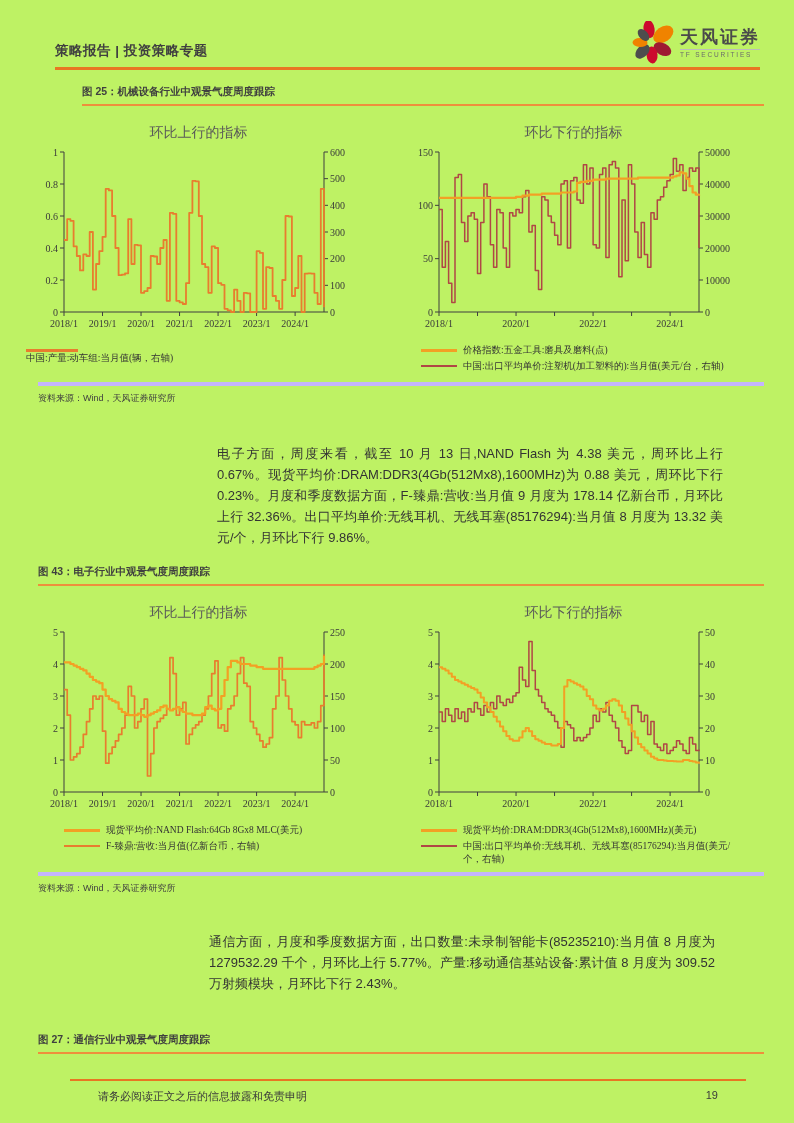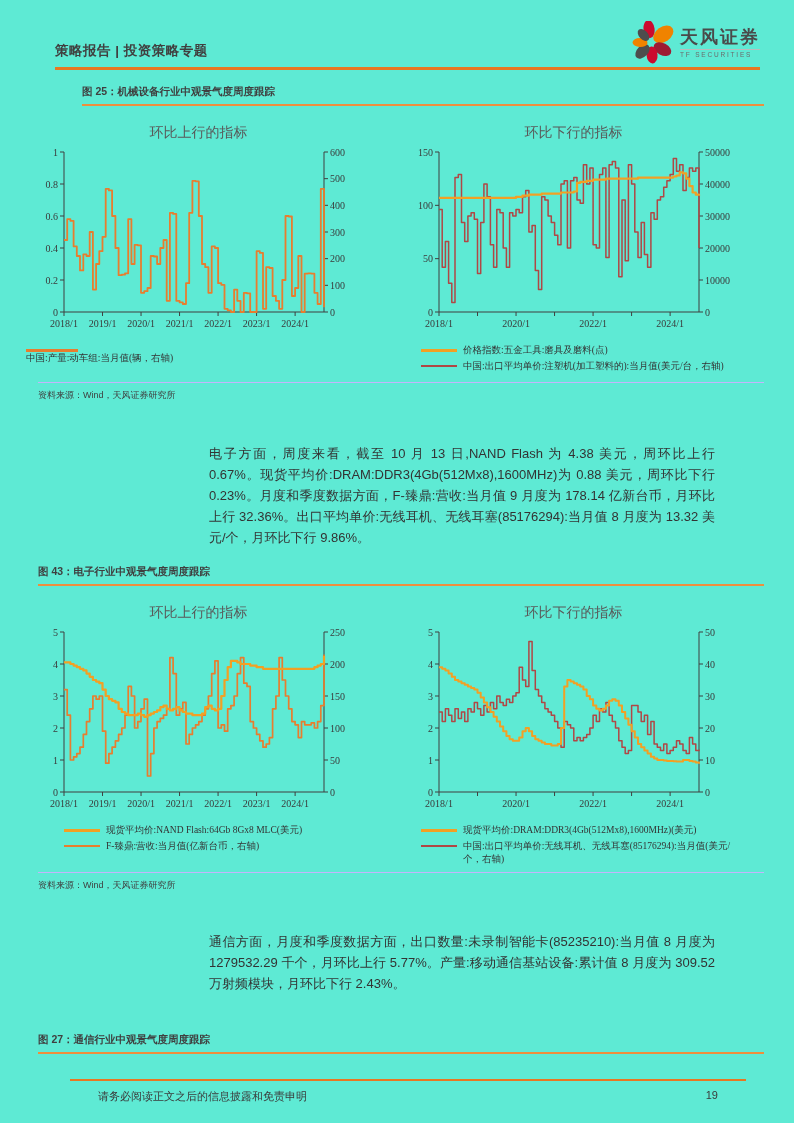--- a/index.html
+++ b/index.html
@@ -1,17 +1,17 @@
 <!DOCTYPE html>
 <html><head>
 <meta charset="utf-8">
 <style>
   * { margin:0; padding:0; box-sizing:border-box; }
   body { background:#ffffff; font-family:"Liberation Sans","DejaVu Sans",sans-serif; }
-  .page { position:relative; width:794px; height:1123px; background:#5eead4; overflow:hidden; }
+  .page { position:relative; width:794px; height:1123px; background:#bef264; overflow:hidden; }
 
   
   .header { position:absolute; top:24px; left:55px; right:34px; height:46px;
             border-bottom:3px solid #E87722; display:flex; justify-content:space-between; align-items:flex-end; }
   .header-title { font-size:13.5px; font-weight:bold; color:#404040; padding-bottom:7px; letter-spacing:0.5px; }
   .logo { display:flex; align-items:center; margin-bottom:2px; }
   .logo-text { margin-left:6px; }
   .logo-cn { font-size:18px; font-weight:bold; color:#4a4a4a; letter-spacing:2px; line-height:1.1; }
   .logo-en { font-size:6.5px; color:#6b6b6b; letter-spacing:1.8px; border-top:1px solid #bbb; padding-top:1px; margin-top:1px; }
 
@@ -33,29 +33,29 @@
   .legend { margin-top:2px; font-family:"Liberation Serif","DejaVu Serif",serif; font-size:9.5px; color:#333; }
   .legend-row { display:flex; align-items:flex-start; margin-bottom:3px; }
   .legend-swatch { flex:0 0 auto; width:36px; height:2.5px; margin-top:5px; margin-right:6px; }
   .legend.center .legend-row { justify-content:center;flex-direction:column; }
   .legend.center .legend-swatch { width:52px; }
   .legend.ind20 { margin-left:20px; }
   .legend.ind38 { margin-left:38px; }
   .legend-label { line-height:1.35; }
 
   
-  .src { position:absolute; left:38px; right:30px; border-top:1px solid #c4b5fd;
+  .src { position:absolute; left:38px; right:30px; border-top:4px solid #c4b5fd;
          padding-top:6px; font-size:9px; color:#3f3f3f; }
   #src1 { top:382px; }
   #src2 { top:872px; }
 
   
   .para { position:absolute; left:209px; width:506px; font-size:13px; line-height:21px;
           color:#333; text-align:justify; }
-  #para1 { top:443px; }
+  #para1 { top:443px;margin-left:8px; }
   #para2 { top:931px; }
 
   
   .footer { position:absolute; top:1079px; left:70px; right:48px; border-top:2.5px solid #E87722;
             padding-top:8px; display:flex; justify-content:space-between; font-size:11px; color:#3a3a3a; }
   .footer-text { margin-left:28px; }
   .page-num { margin-right:28px; }
 </style>
 </head>
 <body>

